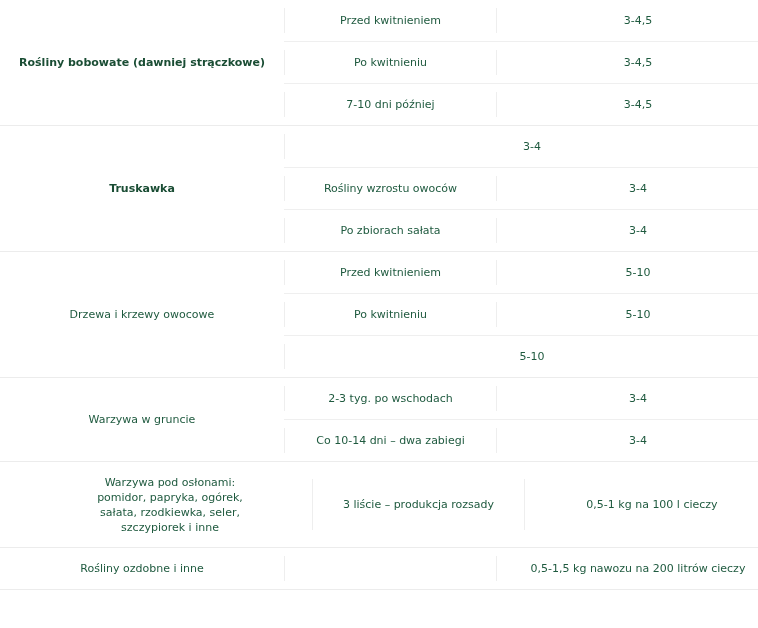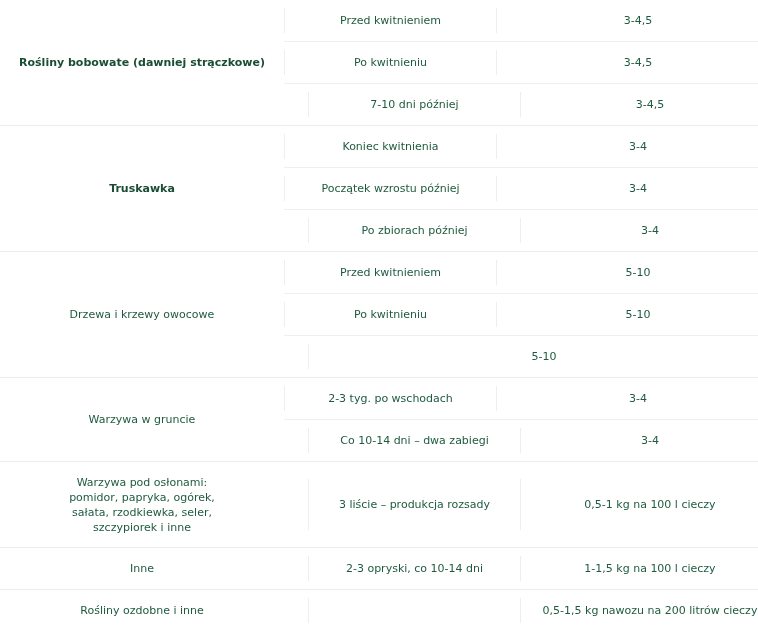--- a/index.html
+++ b/index.html
@@ -13,21 +13,21 @@
     .group { position: relative; display: flex; border-bottom: 1px solid #ececec; }
     .crop {
       width: 284px; flex: 0 0 284px;
       display: flex; align-items: center; justify-content: center;
       text-align: center; line-height: 15px; padding: 0 10px; box-sizing: border-box;
       color: #1f5a3f;
     }
     .crop.bold { font-weight: bold; color: #1a4d34; }
     .subrows { flex: 1; display: flex; flex-direction: column; }
     .subrow { display: flex; align-items: center; height: 41px; border-bottom: 1px solid #efefef; }
-    .subrow:last-child { border-bottom: none; margin-left: 24px; }
+    .subrow:last-child { border-bottom: none; }
     .subrow.tall { height: 85px; }
     .stage {
       width: 211px; flex: 0 0 211px; text-align: center;
       border-left: 1px solid #eeeeee; height: 60%;
       display: flex; align-items: center; justify-content: center;
     }
     .dose {
       flex: 1; text-align: center; border-left: 1px solid #eeeeee; height: 60%;
       display: flex; align-items: center; justify-content: center; padding-left: 21px;
     }
@@ -50,29 +50,28 @@
         <div class="subrow">
           <div class="stage">7-10 dni później</div>
           <div class="dose">3-4,5</div>
         </div>
       </div>
     </div>
     <div class="group">
       <div class="crop bold">Truskawka</div>
       <div class="subrows">
         <div class="subrow">
-          <div class="stage">Koniec kwitnienia</div>
           <div class="dose">3-4</div>
         </div>
         <div class="subrow">
-          <div class="stage">Początek wzrostu później</div>
+          <div class="stage">Rośliny wzrostu owoców</div>
           <div class="dose">3-4</div>
         </div>
         <div class="subrow">
-          <div class="stage">Po zbiorach później</div>
+          <div class="stage">Po zbiorach sałata</div>
           <div class="dose">3-4</div>
         </div>
       </div>
     </div>
     <div class="group">
       <div class="crop">Drzewa i krzewy owocowe</div>
       <div class="subrows">
         <div class="subrow">
           <div class="stage">Przed kwitnieniem</div>
           <div class="dose">5-10</div>
@@ -93,34 +92,25 @@
           <div class="stage">2-3 tyg. po wschodach</div>
           <div class="dose">3-4</div>
         </div>
         <div class="subrow">
           <div class="stage">Co 10-14 dni – dwa zabiegi</div>
           <div class="dose">3-4</div>
         </div>
       </div>
     </div>
     <div class="group">
-      <div class="crop" style="padding: 0px 60px;">Warzywa pod osłonami: pomidor, papryka, ogórek, sałata, rzodkiewka, seler, szczypiorek i inne</div>
+      <div class="crop" style="padding: 0px 60px; margin-left: 28px;">Warzywa pod osłonami: pomidor, papryka, ogórek, sałata, rzodkiewka, seler, szczypiorek i inne</div>
       <div class="subrows">
         <div class="subrow tall">
           <div class="stage">3 liście – produkcja rozsady</div>
           <div class="dose">0,5-1 kg na 100 l cieczy</div>
-        </div>
-      </div>
-    </div>
-    <div class="group">
-      <div class="crop">Inne</div>
-      <div class="subrows">
-        <div class="subrow">
-          <div class="stage">2-3 opryski, co 10-14 dni</div>
-          <div class="dose">1-1,5 kg na 100 l cieczy</div>
         </div>
       </div>
     </div>
     <div class="group">
       <div class="crop">Rośliny ozdobne i inne</div>
       <div class="subrows">
         <div class="subrow">
           <div class="stage"></div>
           <div class="dose">0,5-1,5 kg nawozu na 200 litrów cieczy</div>
         </div>

